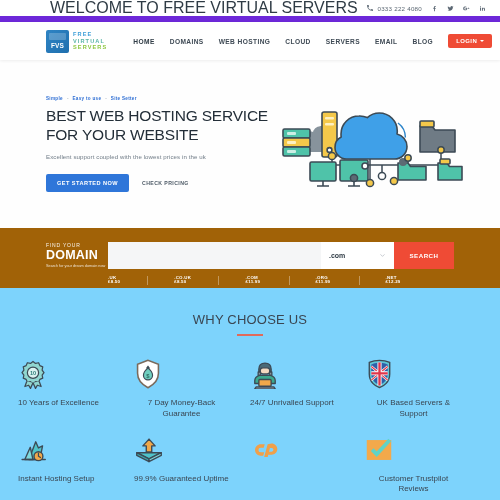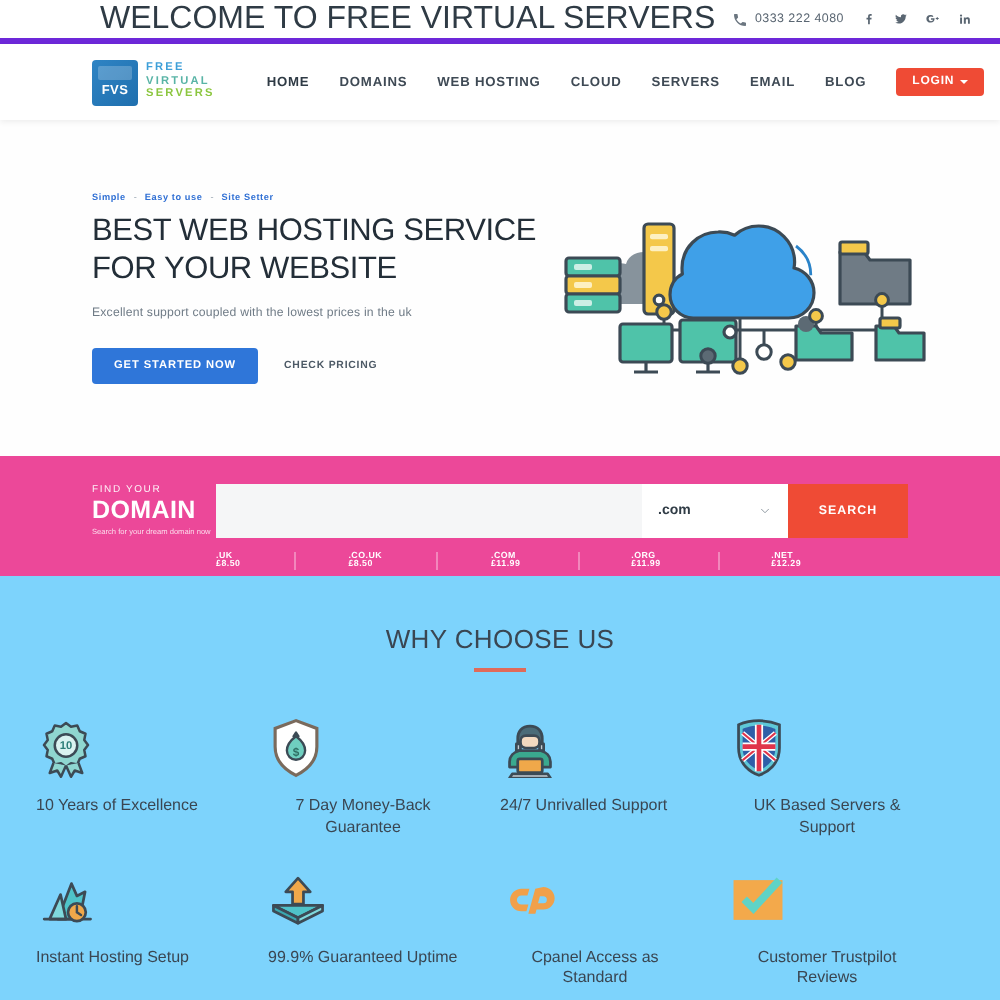--- a/index.html
+++ b/index.html
@@ -11,21 +11,21 @@
     -webkit-font-smoothing:antialiased;
   }
 
   
   .topbar{
     height:22px;
     display:flex;
     align-items:center;
     justify-content:space-between;
     padding:0 14px 0 50px;
-    border-bottom:3px solid #6d28d9;
+    border-bottom:6px solid #6d28d9;
     background:#fff;
   }
   .topbar-right{ display:flex; align-items:center; gap:9px; }
   .phone{ display:flex; align-items:center; gap:3px; }
   .phone-num{ font-size:6.2px; color:#5a6672; letter-spacing:.25px; }
   .ico{ width:8px; height:8px; display:inline-block; fill:#6b7680; }
   .social{ display:flex; align-items:center; gap:9px; }
   .social .ico{ width:7px; height:7px; fill:#5a6672; }
 
   
@@ -133,21 +133,21 @@
   }
   .btn-link{
     background:none;border:none;cursor:pointer;
     font-size:5.2px;font-weight:700;letter-spacing:.4px;
     color:#4d5a66; text-transform:uppercase;
   }
   .hero-art{ flex:1; display:flex; justify-content:center; align-items:center; }
 
   
   .domain{
-    background:#ec4899;
+    background:#a16207;
     height:60px;
     display:flex;
     align-items:flex-start;
     padding:14px 46px 0 46px;
     flex-direction:column;
   }
   .domain-row{ display:flex; align-items:center; width:100%; }
   .domain-label{ width:62px; color:#fff; }
   .domain-label .fy{ font-size:5px; letter-spacing:.8px; opacity:.92; }
   .domain-label .dm{ font-size:12.5px; font-weight:700; letter-spacing:.2px; line-height:1.15; }
@@ -458,21 +458,20 @@
       <div class="feature-label">99.9% Guaranteed Uptime</div>
     </div>
 
     <div class="feature">
       <div class="feature-icon">
         <svg width="34" height="24" viewBox="0 0 54 34">
           <path d="M17 8c-5 0-9 4-9 9s4 9 9 9h4l1.6-5.4H17a3.6 3.6 0 1 1 0-7.2h4.8L23.4 8z" fill="#f0a04a"></path>
           <path d="M28 8l-5.5 20h5.6l.9-3.4h5.4c5 0 9-4 9-9s-4-9-9-9zm6.4 11.6h-4.2l1.5-5.6h2.7a2.8 2.8 0 1 1 0 5.6z" fill="#f0a04a"></path>
         </svg>
       </div>
-      <div class="feature-label">Cpanel Access as Standard</div>
     </div>
 
     <div class="feature">
       <div class="feature-icon">
         <svg width="26" height="26" viewBox="0 0 34 34">
           <rect x="1" y="4" width="32" height="26" fill="#f3a94b"></rect>
           <path d="M8 16.5l6 6L31 4" stroke="#5fd3c6" stroke-width="5" fill="none"></path>
         </svg>
       </div>
       <div class="feature-label">Customer Trustpilot Reviews</div>

